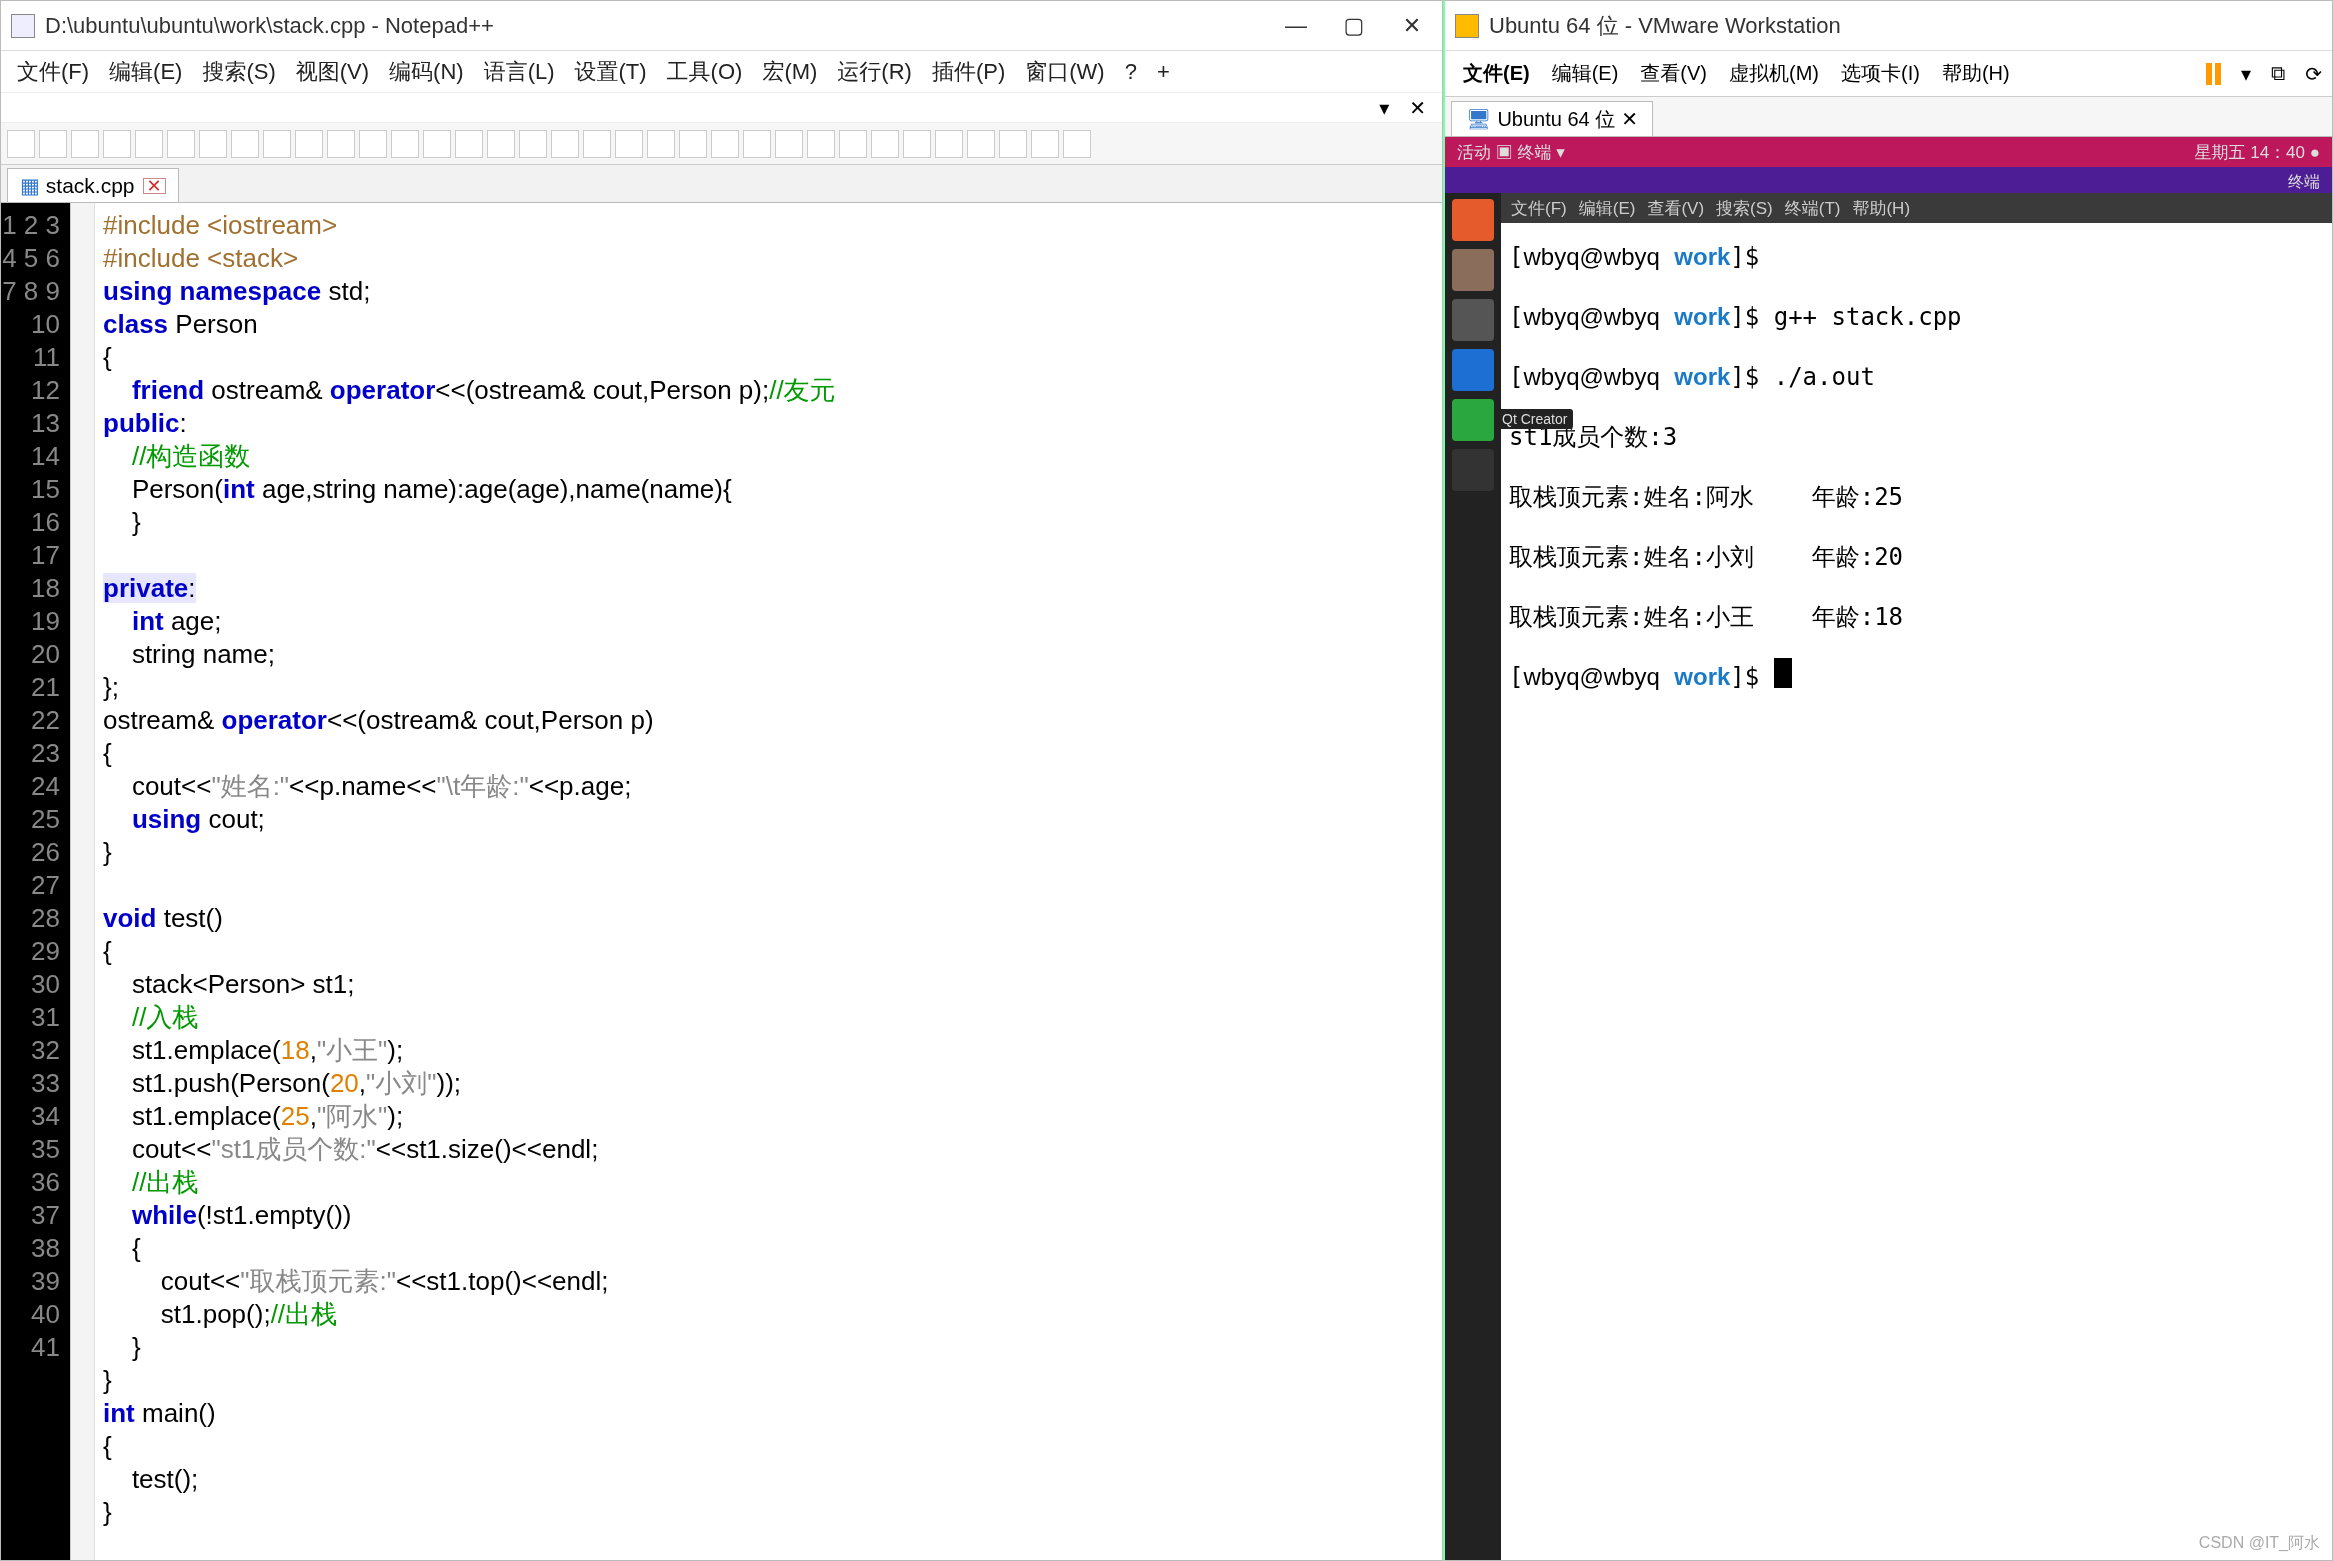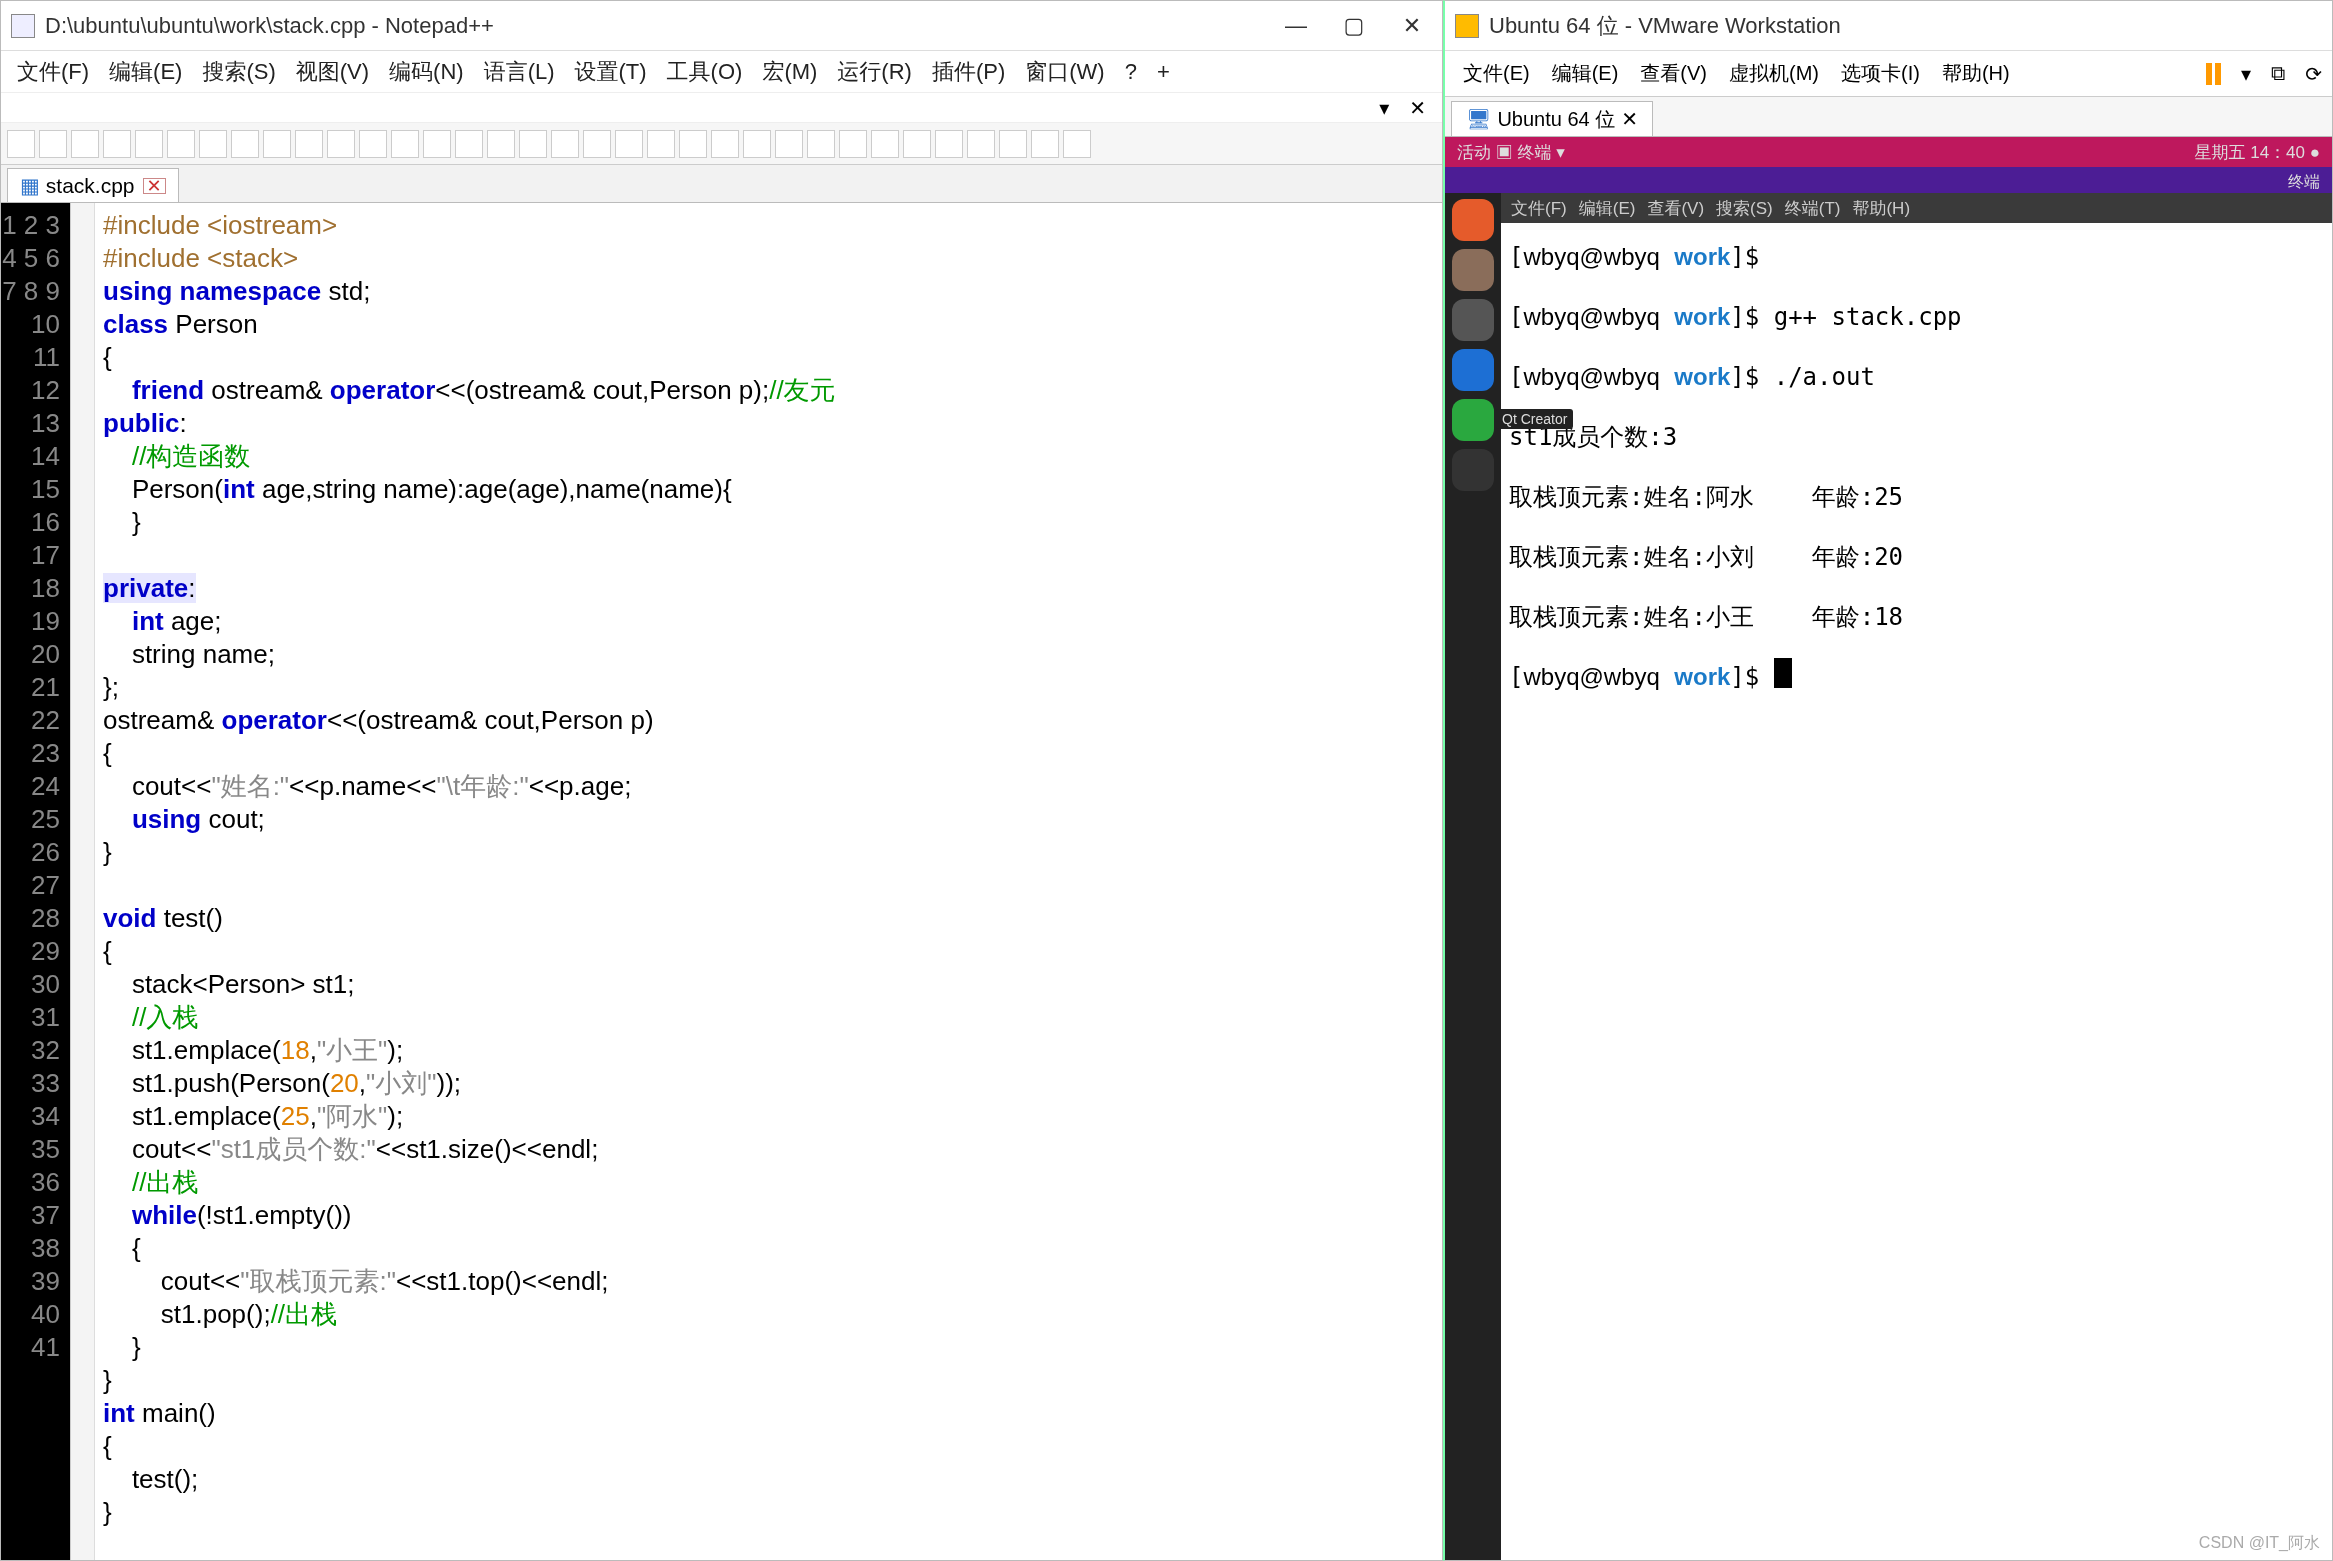--- a/index.html
+++ b/index.html
@@ -34,21 +34,21 @@
 .pausebtn{display:flex;gap:3px}
 .pausebtn div{width:6px;height:22px;background:#f90}
 .vm-tabbar{display:flex;height:40px;border-bottom:1px solid #bbb;background:#f6f6f6;padding:4px 6px 0}
 .vm-tab{display:flex;align-items:center;gap:6px;padding:4px 14px;border:1px solid #bbb;border-bottom:none;background:#fff}
 .ubuntu-desk{flex:1;display:flex;flex-direction:column;background:#2b1d2b}
 .ubuntu-top{display:flex;align-items:center;height:30px;padding:0 12px;background:#be185d;color:#ddd;font-size:17px}
 .ubuntu-top .right-top{margin-left:auto}
 .ubuntu-top-sub{display:flex;align-items:flex-end;height:26px;padding:0 12px;background:#4c1d95;color:#ddd;font-size:16px}
 .ubuntu-body{flex:1;display:flex}
 .launcher{width:56px;background:#222;display:flex;flex-direction:column;align-items:center;padding-top:6px;gap:8px}
-.licon{width:42px;height:42px;border-radius:12px}
+.licon{width:42px;height:42px;border-radius:4px}
 .term-container{flex:1;display:flex;flex-direction:column}
 .term-menu{display:flex;gap:12px;height:30px;align-items:center;padding:0 10px;background:#3a3a3a;color:#ccc;font-size:17px}
 .terminal{flex:1;background:#fff;color:#000;font-family:"DejaVu Sans Mono",Consolas,monospace;font-size:24px;line-height:60px;padding:4px 8px;white-space:pre}
 .prompt-h{color:#000}
 .prompt-w{color:#1a7ac8;font-weight:bold}
 .cursor{display:inline-block;width:18px;height:30px;background:#000;vertical-align:-3px}
 .subtabbar{display:flex;align-items:center;height:30px;padding:0 6px;justify-content:flex-end;border-bottom:1px solid #eee}
 .subtabbar span{font-size:20px;padding:0 10px}
 .watermark{position:absolute;right:12px;bottom:6px;font-size:16px;color:#aaa}
 </style>
@@ -216,21 +216,21 @@
   </div>
 </div>
 
 <div class="win right" style="position:relative">
   <div class="titlebar">
     <div class="ico" style="background:#fb0"></div>
     <div class="txt">Ubuntu 64 位 - VMware Workstation</div>
   </div>
   <div class="vm-toolbar">
     <div id="vm-menus" style="display:flex;gap:6px">
-        <span style="padding: 2px 8px;">文件(E)</span>
+        <span style="padding: 2px 8px; font-weight: bold;">文件(E)</span>
         <span style="padding: 2px 8px;">编辑(E)</span>
         <span style="padding: 2px 8px;">查看(V)</span>
         <span style="padding: 2px 8px;">虚拟机(M)</span>
         <span style="padding: 2px 8px;">选项卡(I)</span>
         <span style="padding: 2px 8px;">帮助(H)</span>
       </div>
     <div class="vm-tb-r">
       <div class="pausebtn">
           <div></div>
           <div></div>

